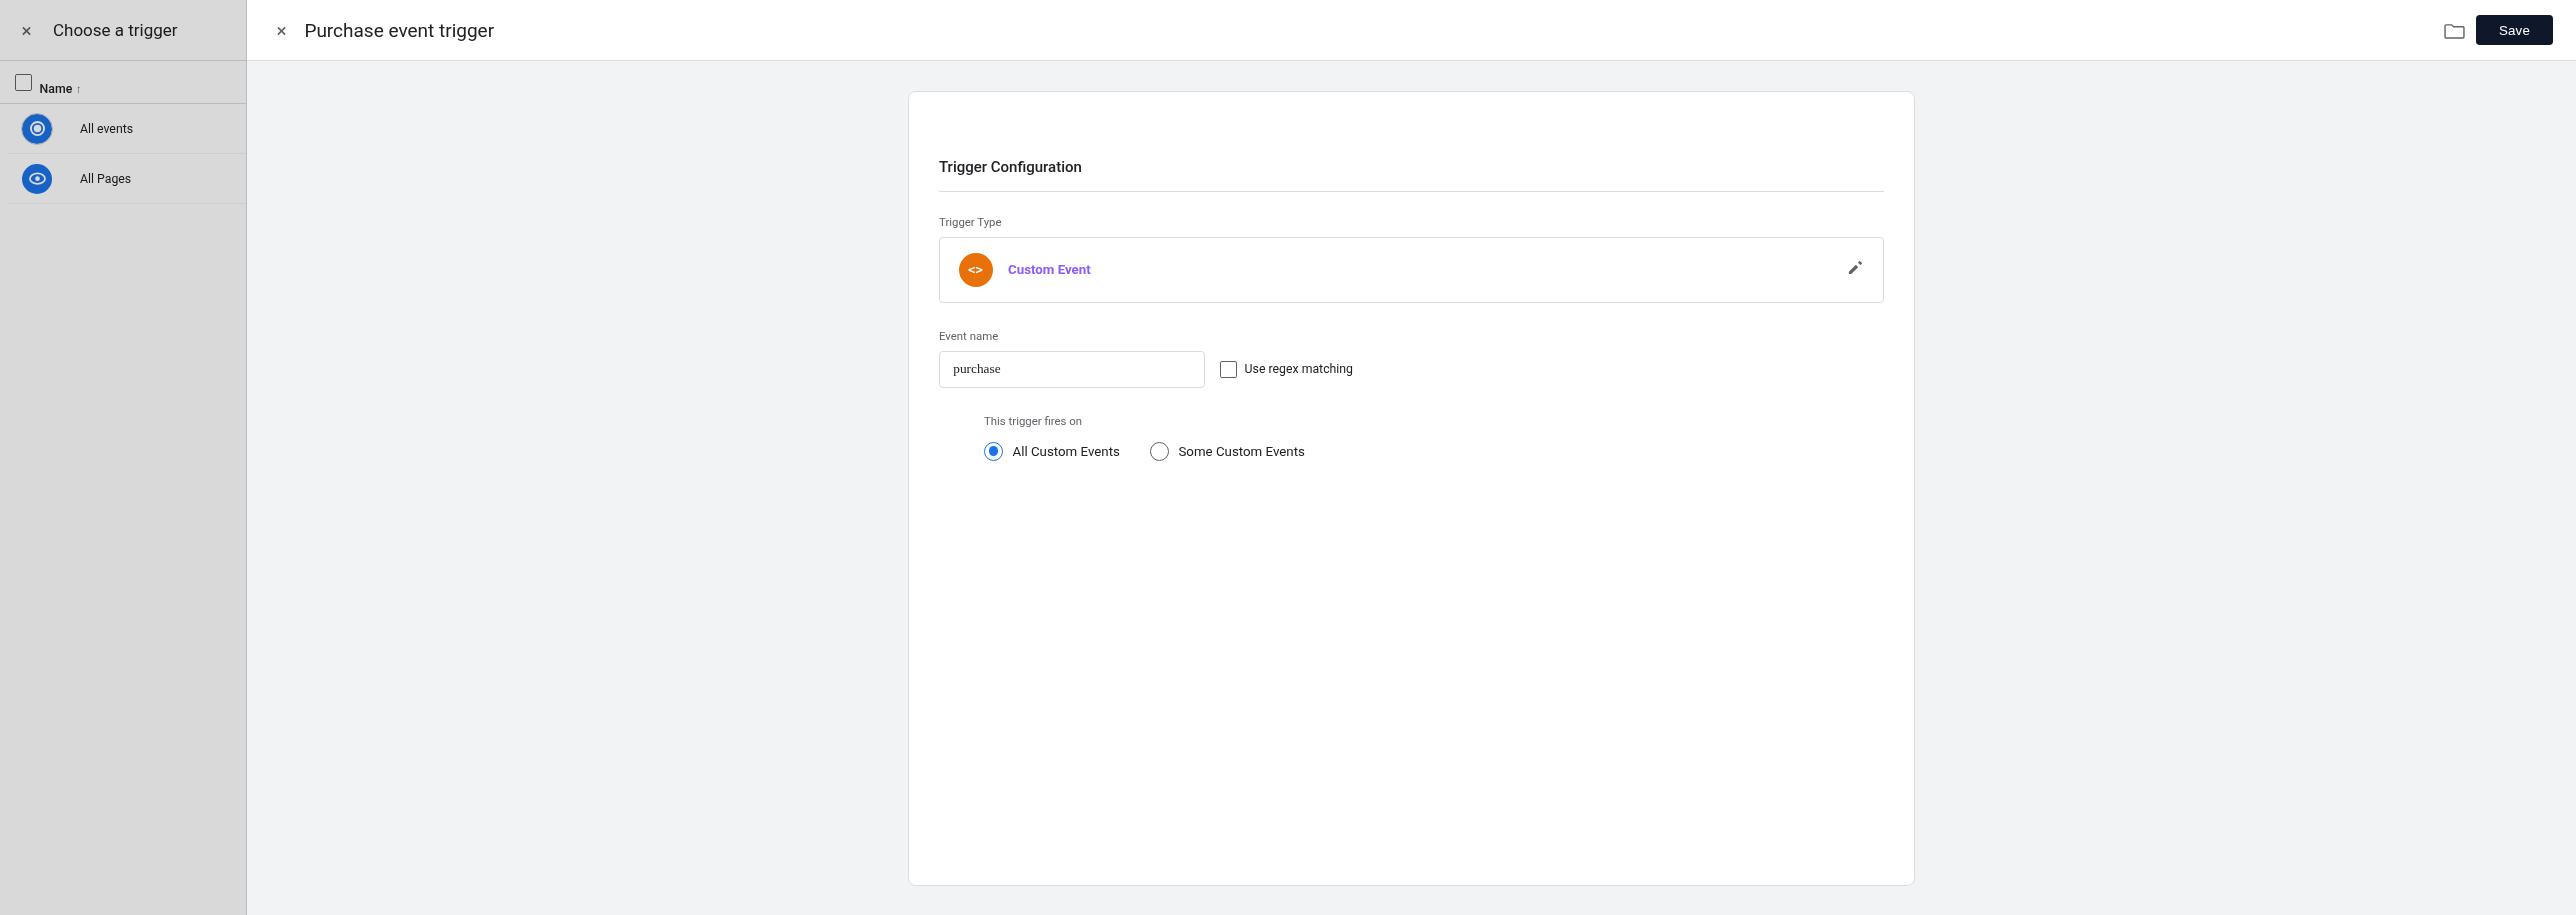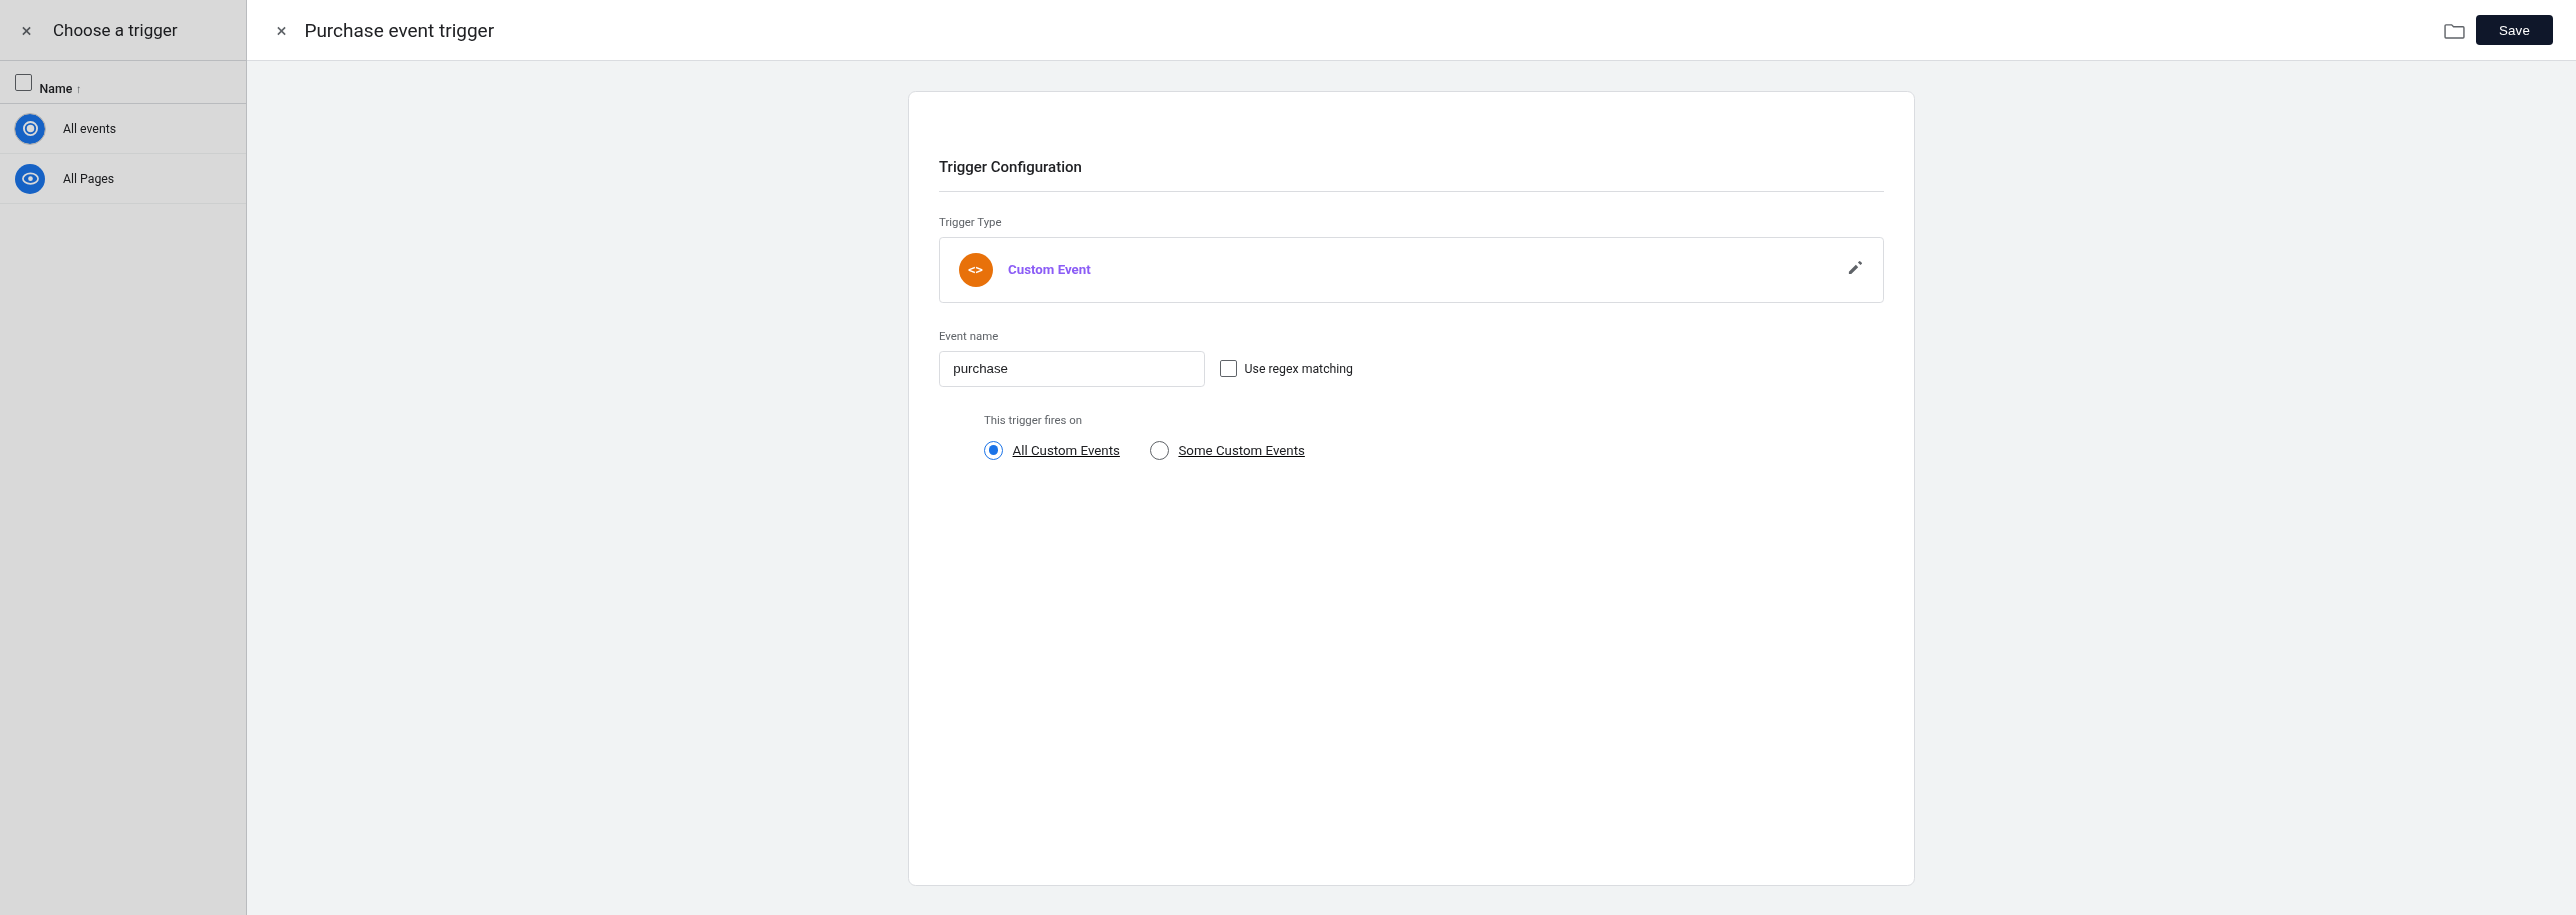--- a/index.html
+++ b/index.html
@@ -76,23 +76,24 @@
 
     .sort-arrow {
       font-size: 11.4px;
       color: #5f6368;
     }
 
     .trigger-list-item {
       display: flex;
       align-items: center;
       padding: 9.5px 15px;
-      gap: 18px;
+      gap: 28px;
       border-bottom: 0.9px solid #f1f3f4;
       cursor: pointer;
+      margin-left: 7px;
     }
 
     .trigger-icon-all-events {
       width: 30px;
       height: 30px;
       border-radius: 50%;
       background: #1a73e8;
       display: flex;
       align-items: center;
       justify-content: center;
@@ -265,20 +266,21 @@
     }
 
     .event-name-input {
       border: 0.9px solid #dadce0;
       border-radius: 3.8px;
       padding: 9.5px 13.3px;
       font-size: 13.3px;
       color: #202124;
       width: 266px;
       outline: none;
+      font-family: Liberation Serif, serif;
     }
 
     .regex-checkbox-row {
       display: flex;
       align-items: center;
       gap: 7.6px;
     }
 
     .regex-checkbox {
       width: 17px;
@@ -303,21 +305,20 @@
     .fires-on-label {
       font-size: 11.4px;
       color: #5f6368;
       margin-bottom: 13.3px;
     }
 
     .radio-group {
       display: flex;
       align-items: flex-end;
       gap: 30px;
-      text-decoration: underline;
     }
 
     .radio-option {
       display: flex;
       align-items: center;
       gap: 9.5px;
       cursor: pointer;
     }
 
     .radio-circle {

